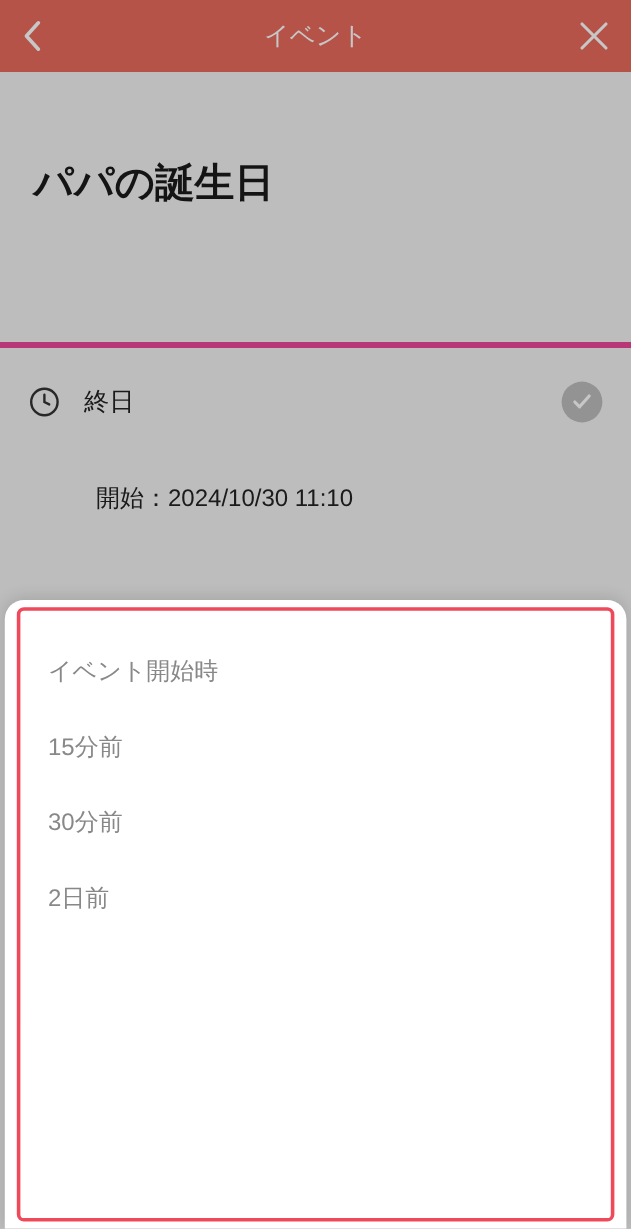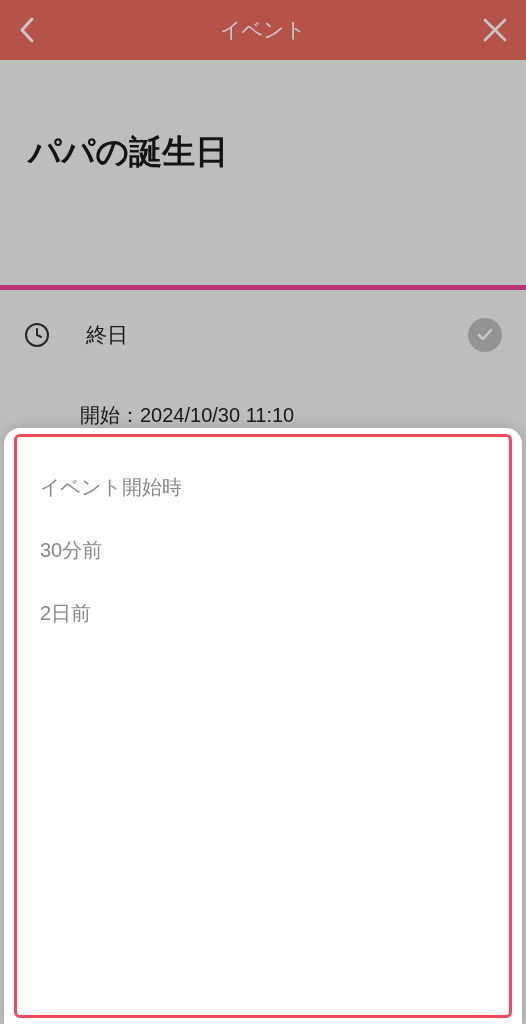--- a/index.html
+++ b/index.html
@@ -15,33 +15,33 @@
       padding: 0 18px;
       color: #fff;
     }
     .header-title { position:absolute; left:0; right:0; text-align:center; font-size: 21px; font-weight: 500; }
     .back-icon { width: 18px; height: 28px; position: relative; z-index:2;}
     .close-icon { width: 26px; height: 26px; position: relative; z-index:2;}
     .content { padding: 0; }
     .title-section { padding: 70px 28px 110px 28px; border-bottom: 5px solid #ec4899; }
     .event-title { font-size: 33px; font-weight: 700; color: #1a1a1a; }
     .time-section { padding: 28px 24px; }
-    .time-row { display: flex; align-items: center; gap: 36px; }
+    .time-row { display: flex; align-items: center; gap: 20px; }
     .clock-icon { width: 26px; height: 26px; flex-shrink:0;}
     .all-day-label { font-size: 21px; color: #222; flex: 1; }
     .check-circle { width: 34px; height: 34px; background: #bdbdbd; border-radius: 50%; display:flex; align-items:center; justify-content:center;}
     .start-row { padding: 50px 0 0 56px; font-size: 20px; color: #222;}
     .sheet {
       position: absolute;
       left: 4px; right: 4px; bottom: 0;
       background: #fff;
       border-top-left-radius: 16px;
       border-top-right-radius: 16px;
       padding: 6px 0 0 0;
-      height: 596px;
+      height: 524px;
       box-shadow: 0 -2px 12px rgba(0,0,0,0.12);
     }
     .sheet-border {
       position: absolute;
       left: 10px; right: 10px; top: 6px; bottom: 6px;
       border: 3px solid #ef4a5c;
       border-radius: 6px;
       pointer-events: none;
     }
     .sheet-list { padding: 22px 36px; }
@@ -87,17 +87,18 @@
       <div class="start-row">
         <span>開始：2024/10/30 11:10</span>
       </div>
     </div>
   </div>
 </div>
 
 <div class="sheet">
   <div class="sheet-list">
     <div class="sheet-item">イベント開始時</div>
+    <div class="sheet-item">15分前</div>
     <div class="sheet-item">30分前</div>
     <div class="sheet-item">2日前</div>
   </div>
   <div class="sheet-border"></div>
 </div>
 
 </body></html>

